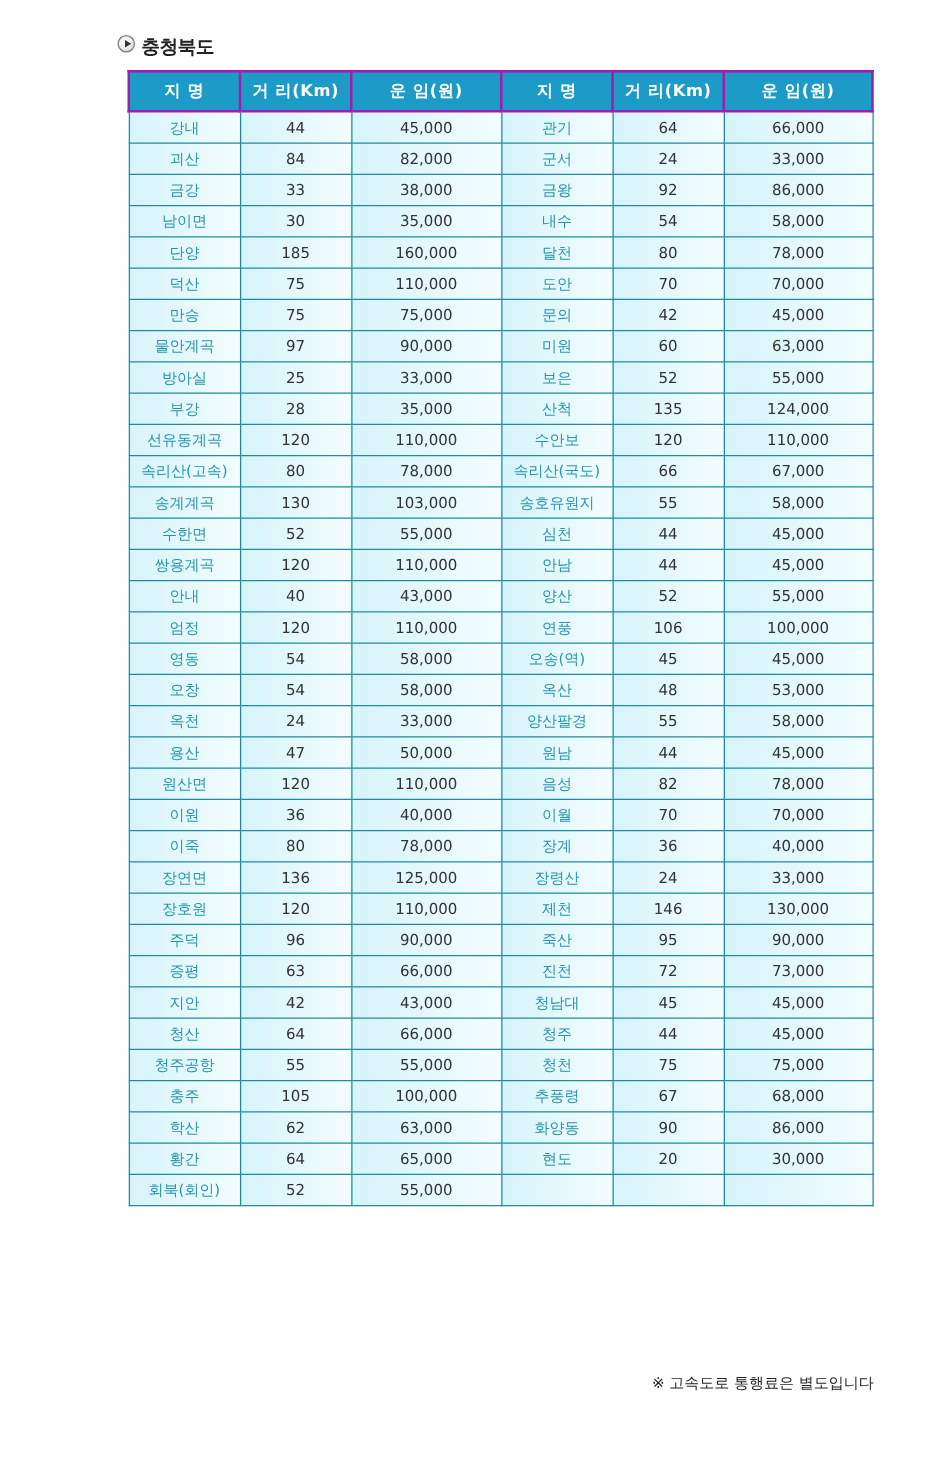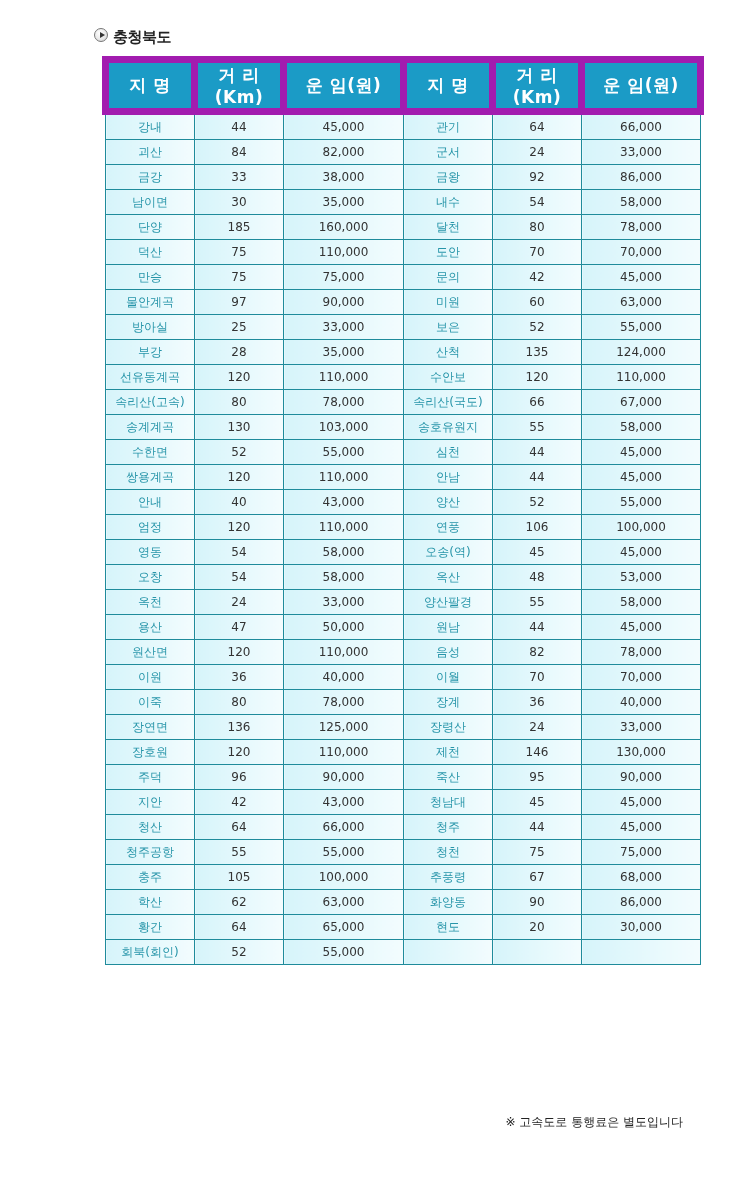--- a/index.html
+++ b/index.html
@@ -28,43 +28,43 @@
       width: 595px;
       border-collapse: collapse;
       table-layout: fixed;
       font-size: 12px;
     }
     table.fare th {
       background: #1b9bc6;
       color: #ffffff;
       height: 28px;
       font-weight: bold;
-      font-size: 17px;
-      border: 7px solid #a21caf;
+      font-size: 13px;
+      border: 2px solid #a21caf;
       letter-spacing: 0.5px;
     }
     table.fare td {
       height: 24px;
       border: 1px solid #1f8b9b;
       text-align: center;
       padding: 0;
       background: linear-gradient(to right, #d6f4fa 0%, #eafafd 70%, #f3fcfe 100%);
     }
     table.fare td.name { color: #2795a9; }
     table.fare td.num { color: #333333; }
     table.fare td.fee { color: #333333; }
     col.c-name { width: 89px; }
     col.c-dist { width: 89px; }
     col.c-fee { width: 120px; }
     col.c-name2 { width: 89px; }
     col.c-dist2 { width: 89px; }
     col.c-fee2 { width: 119px; }
     .note {
-      position: absolute; right: 72px; top: 1098px;
-      font-size: 12px; color: #222; margin-top: 16px;
+      position: absolute; right: 56px; top: 1098px;
+      font-size: 12px; color: #222;
     }
   </style>
 </head>
 <body>
 
 <div class="section-title">
   <span class="bullet-icon"></span>
   <span>충청북도</span>
 </div>
 
@@ -298,20 +298,28 @@
       </tr>
       <tr>
         <td class="name">주덕</td>
         <td class="num">96</td>
         <td class="fee">90,000</td>
         <td class="name">죽산</td>
         <td class="num">95</td>
         <td class="fee">90,000</td>
       </tr>
       <tr>
+        <td class="name">증평</td>
+        <td class="num">63</td>
+        <td class="fee">66,000</td>
+        <td class="name">진천</td>
+        <td class="num">72</td>
+        <td class="fee">73,000</td>
+      </tr>
+      <tr>
         <td class="name">지안</td>
         <td class="num">42</td>
         <td class="fee">43,000</td>
         <td class="name">청남대</td>
         <td class="num">45</td>
         <td class="fee">45,000</td>
       </tr>
       <tr>
         <td class="name">청산</td>
         <td class="num">64</td>

